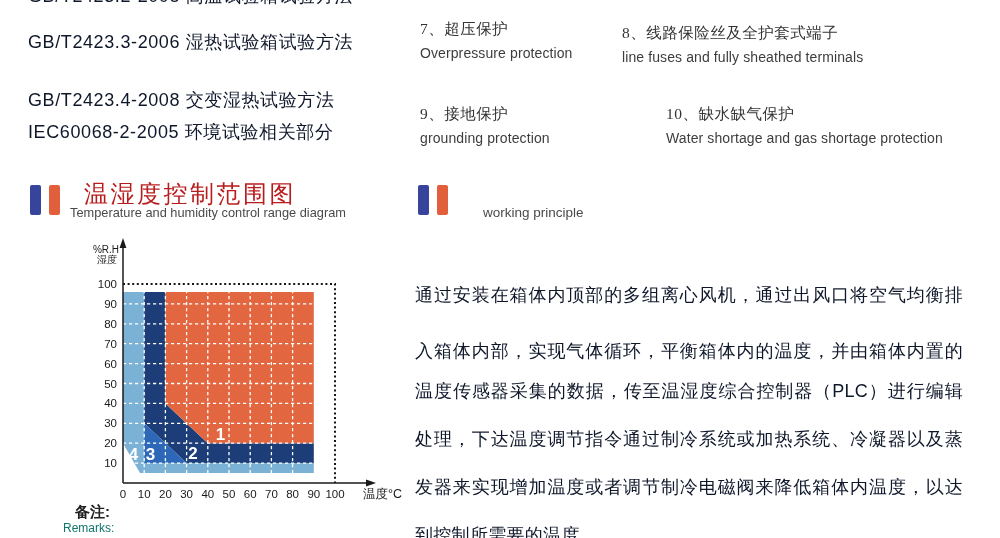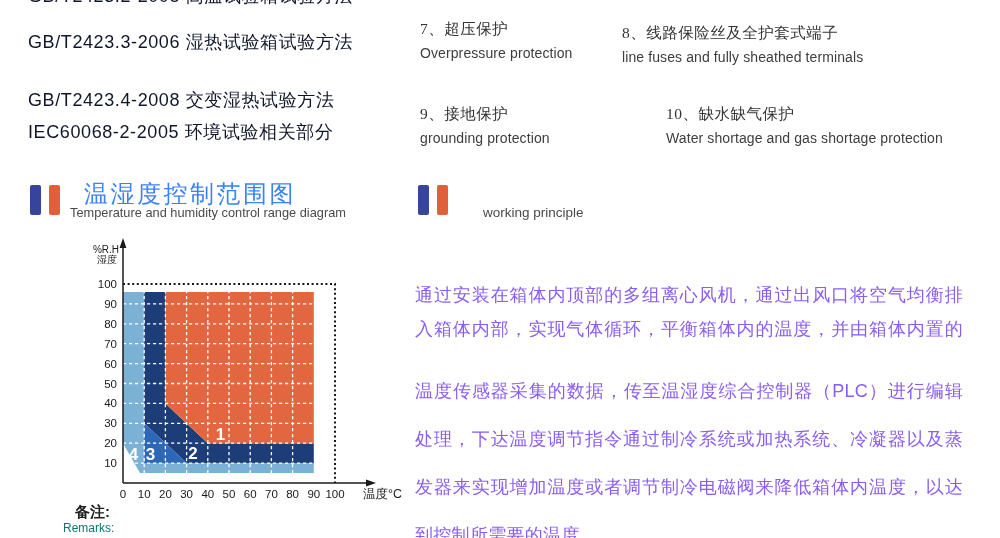--- a/index.html
+++ b/index.html
@@ -10,25 +10,25 @@
   .abs{position:absolute;}
   
   .std-line{font-size:18px;color:#0f172a;letter-spacing:.6px;white-space:nowrap;}
   
   .prot{white-space:nowrap;}
   .prot .zh{font-size:15.5px;color:#333;letter-spacing:.5px;font-family:Liberation Serif, serif;}
   .prot .en{font-size:14px;color:#3d3d3d;margin-top:5px;letter-spacing:.1px;}
   
   .hdr-icon{display:flex;gap:8px;}
   .hdr-icon .bar{width:11px;height:30px;border-radius:2px;}
-  .hdr-title{color:#3b82f6;white-space:nowrap;}
+  .hdr-title{color:#b91c1c;white-space:nowrap;}
   .hdr-sub{color:#4a4a4a;white-space:nowrap;}
   
   .pline{
-    width:548px;font-size:18px;color:#8b5cf6;letter-spacing:.3px;white-space:normal;
+    width:548px;font-size:18px;color:#0f172a;letter-spacing:.3px;white-space:normal;
     text-align:justify;text-align-last:justify;line-height:24px;height:24px;overflow:visible;
   }
   .pline.last{text-align-last:left;}
   
   .rem-zh{font-size:15px;font-weight:bold;color:#222;}
   .rem-en{font-size:12px;color:#0f766e;}
   svg text{font-family:"Liberation Sans","DejaVu Sans",sans-serif;}
 </style>
 </head>
 <body>
@@ -131,19 +131,19 @@
       <text x="49.6" y="223.145" text-anchor="middle" font-size="17" font-weight="bold" fill="#ffffff">4</text>
       <text x="108.96000000000001" y="222.15" text-anchor="middle" font-size="17" font-weight="bold" fill="#ffffff">2</text>
       <text x="66.56" y="223.145" text-anchor="middle" font-size="17" font-weight="bold" fill="#ffffff">3</text>
       <text x="136.52" y="203.245" text-anchor="middle" font-size="17" font-weight="bold" fill="#ffffff">1</text>
     </svg>
 
   <div class="abs rem-zh" style="left:75px;top:503px;">备注:</div>
   <div class="abs rem-en" style="left:63px;top:521px;">Remarks:</div>
 
   <div class="abs pline" style="left:415px;top:283px;">通过安装在箱体内顶部的多组离心风机，通过出风口将空气均衡排</div>
-  <div class="abs pline" style="left:415px;top:317px;">入箱体内部，实现气体循环，平衡箱体内的温度，并由箱体内置的</div>
+  <div class="abs pline" style="left:415px;top:339px;">入箱体内部，实现气体循环，平衡箱体内的温度，并由箱体内置的</div>
   <div class="abs pline" style="left:415px;top:379px;">温度传感器采集的数据，传至温湿度综合控制器（PLC）进行编辑</div>
   <div class="abs pline" style="left:415px;top:427px;">处理，下达温度调节指令通过制冷系统或加热系统、冷凝器以及蒸</div>
   <div class="abs pline" style="left:415px;top:475px;">发器来实现增加温度或者调节制冷电磁阀来降低箱体内温度，以达</div>
   <div class="abs pline last" style="left:415px;top:523px;">到控制所需要的温度。</div>
 
 </div>
 
 </body></html>

